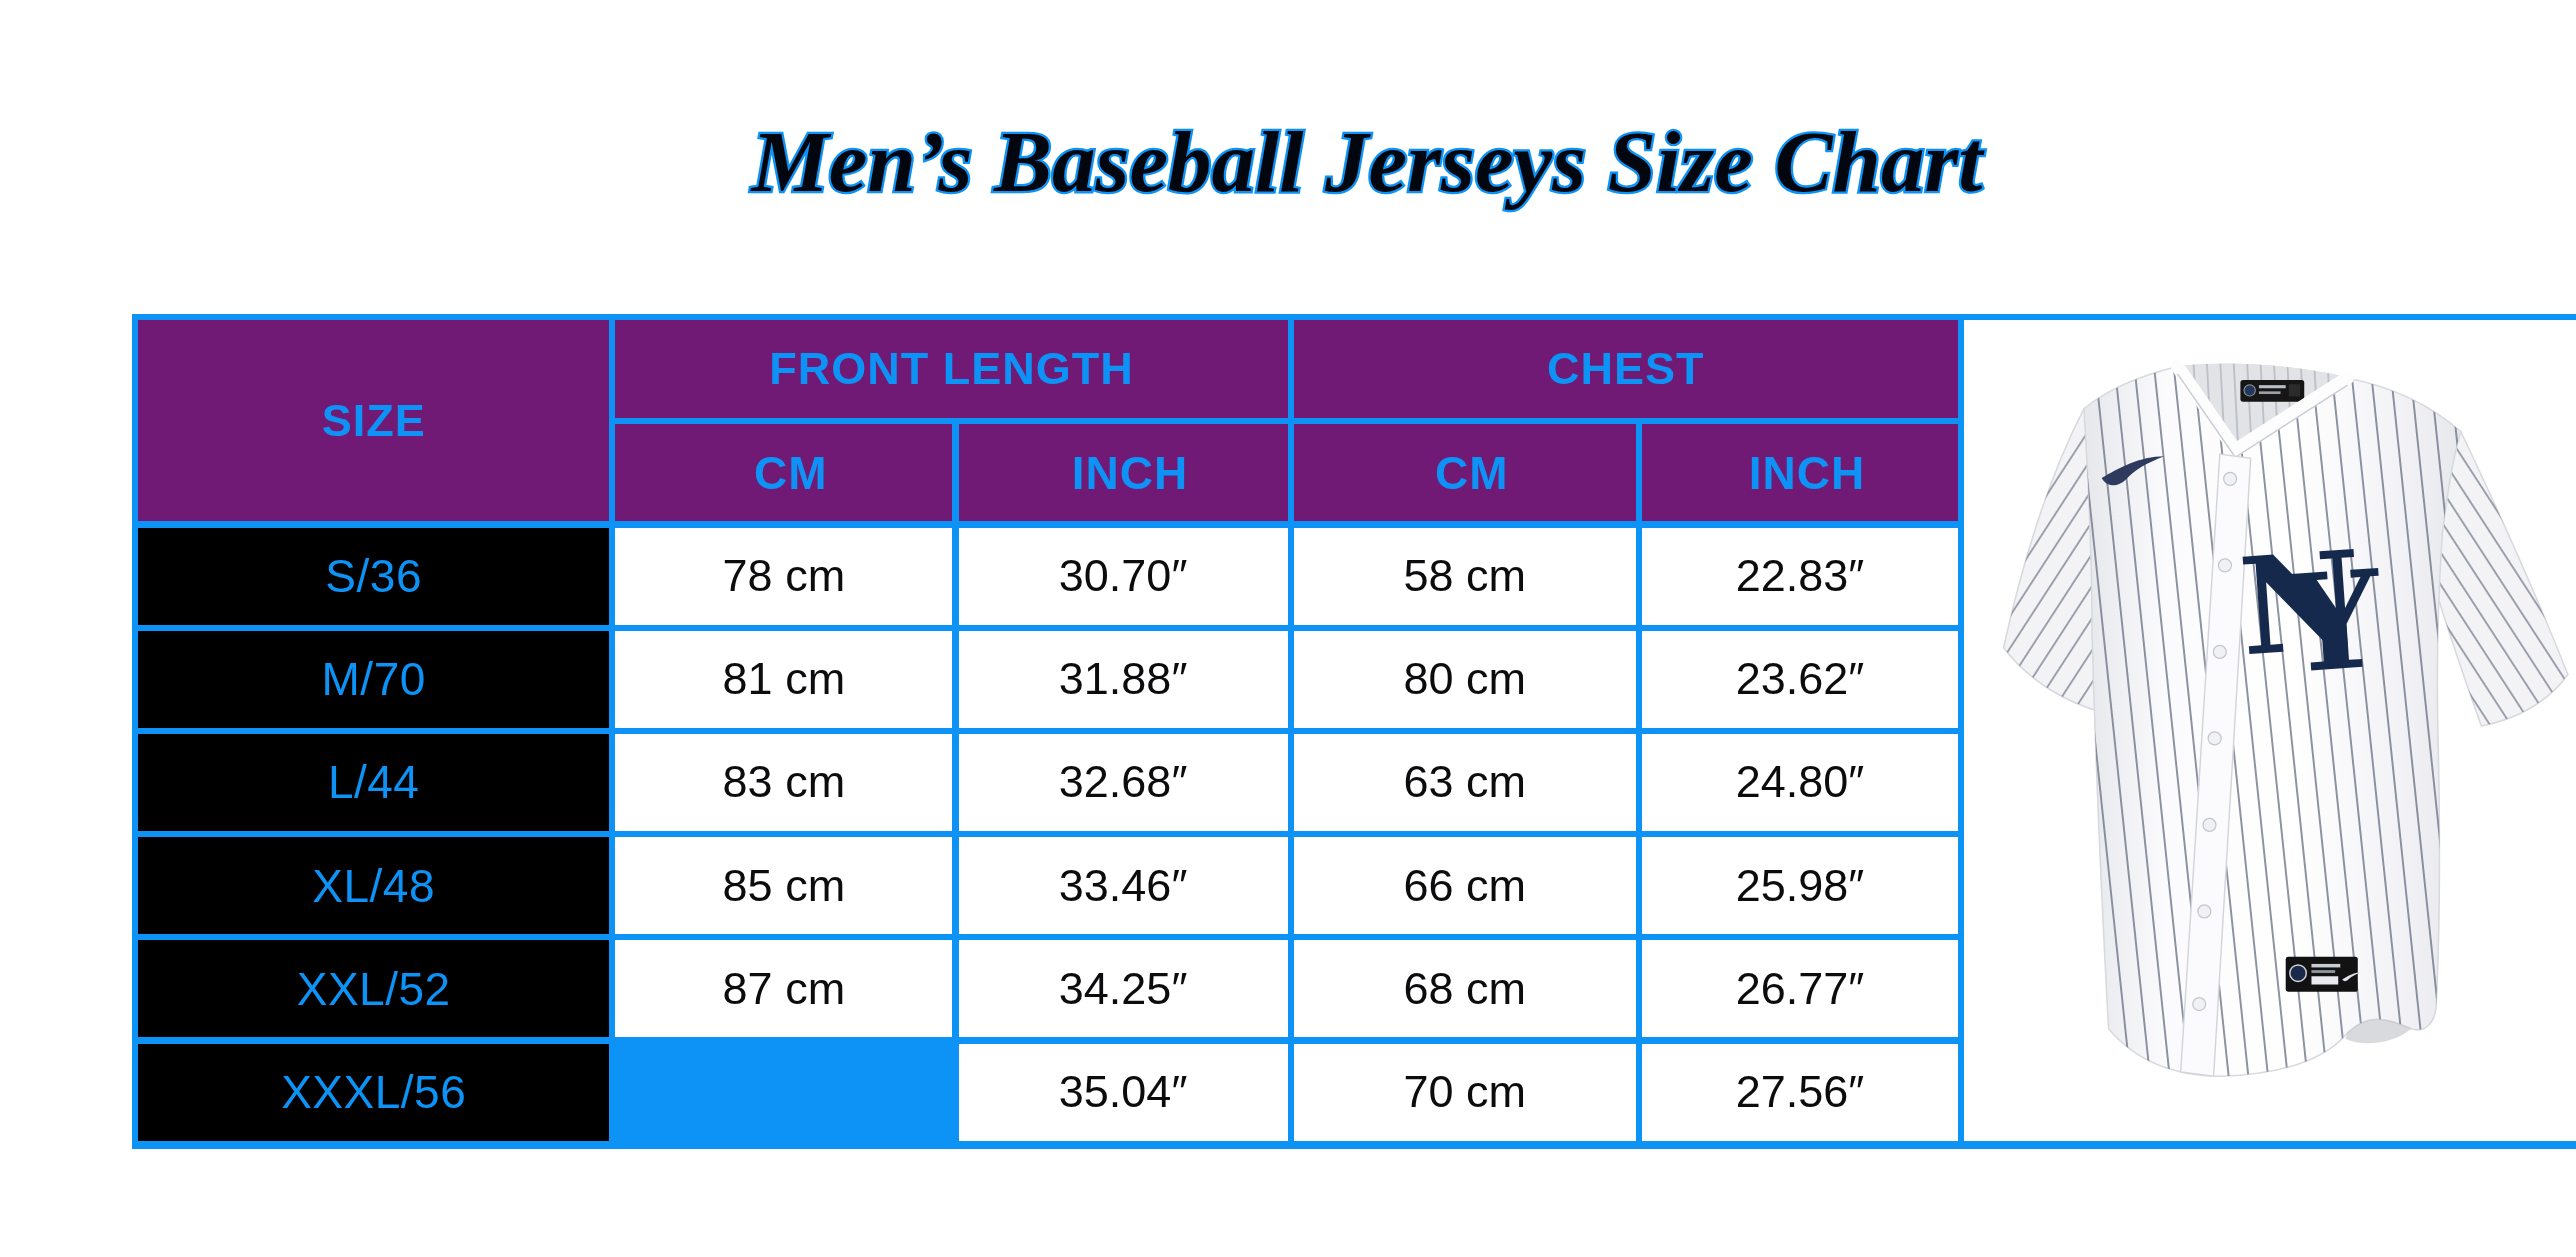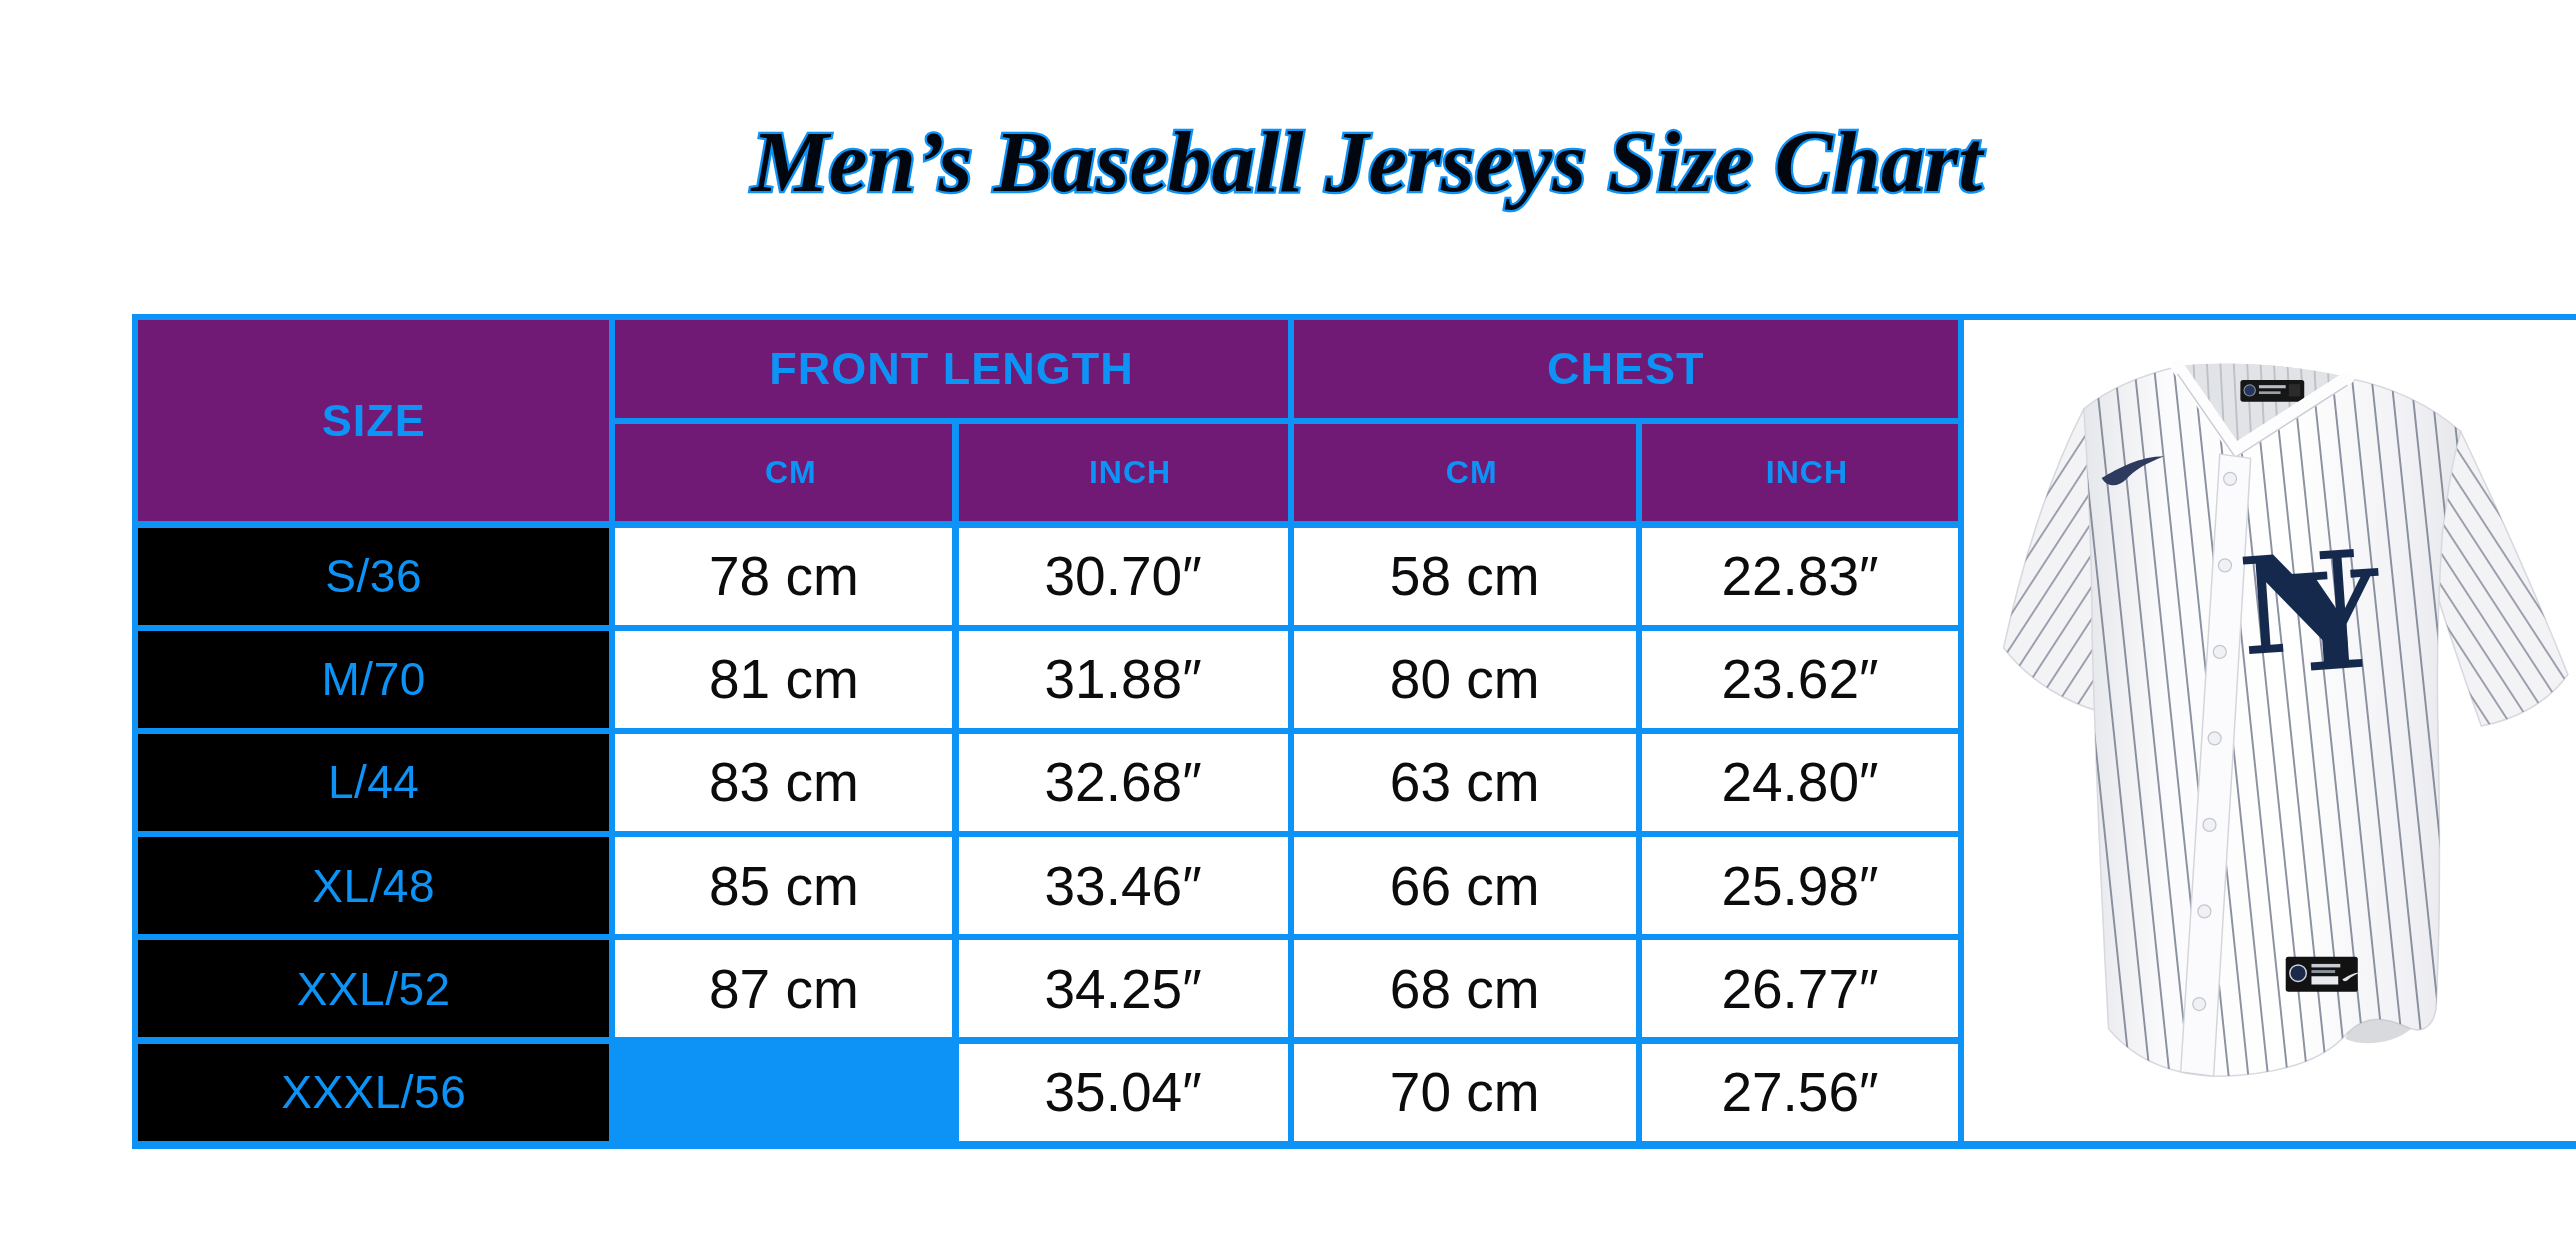--- a/index.html
+++ b/index.html
@@ -47,32 +47,32 @@
     display:flex;align-items:center;justify-content:center;
     text-align:center;
   }
   .hdr{
     background:#701a75;
     color:var(--accent);
     font-weight:700;
     font-size:45px;
     letter-spacing:1px;
   }
-  .sub{font-size:32px;padding-left:14px;}
+  .sub{font-size:46px;padding-left:14px;}
   .lbl{
     background:#000000;
     color:var(--accent);
     font-weight:400;
     font-size:46px;
     letter-spacing:0.5px;
   }
   .data{
     background:#ffffff;
     color:#0c0c0e;
-    font-size:55px;
+    font-size:45px;
     font-weight:400;
     letter-spacing:0px;
   }
   .jersey-panel{
     background:#ffffff;
     position:relative;
   }
   .jersey-panel svg{position:absolute;left:20.6px;top:29px;width:587px;height:752px;}
 </style>
 </head>

